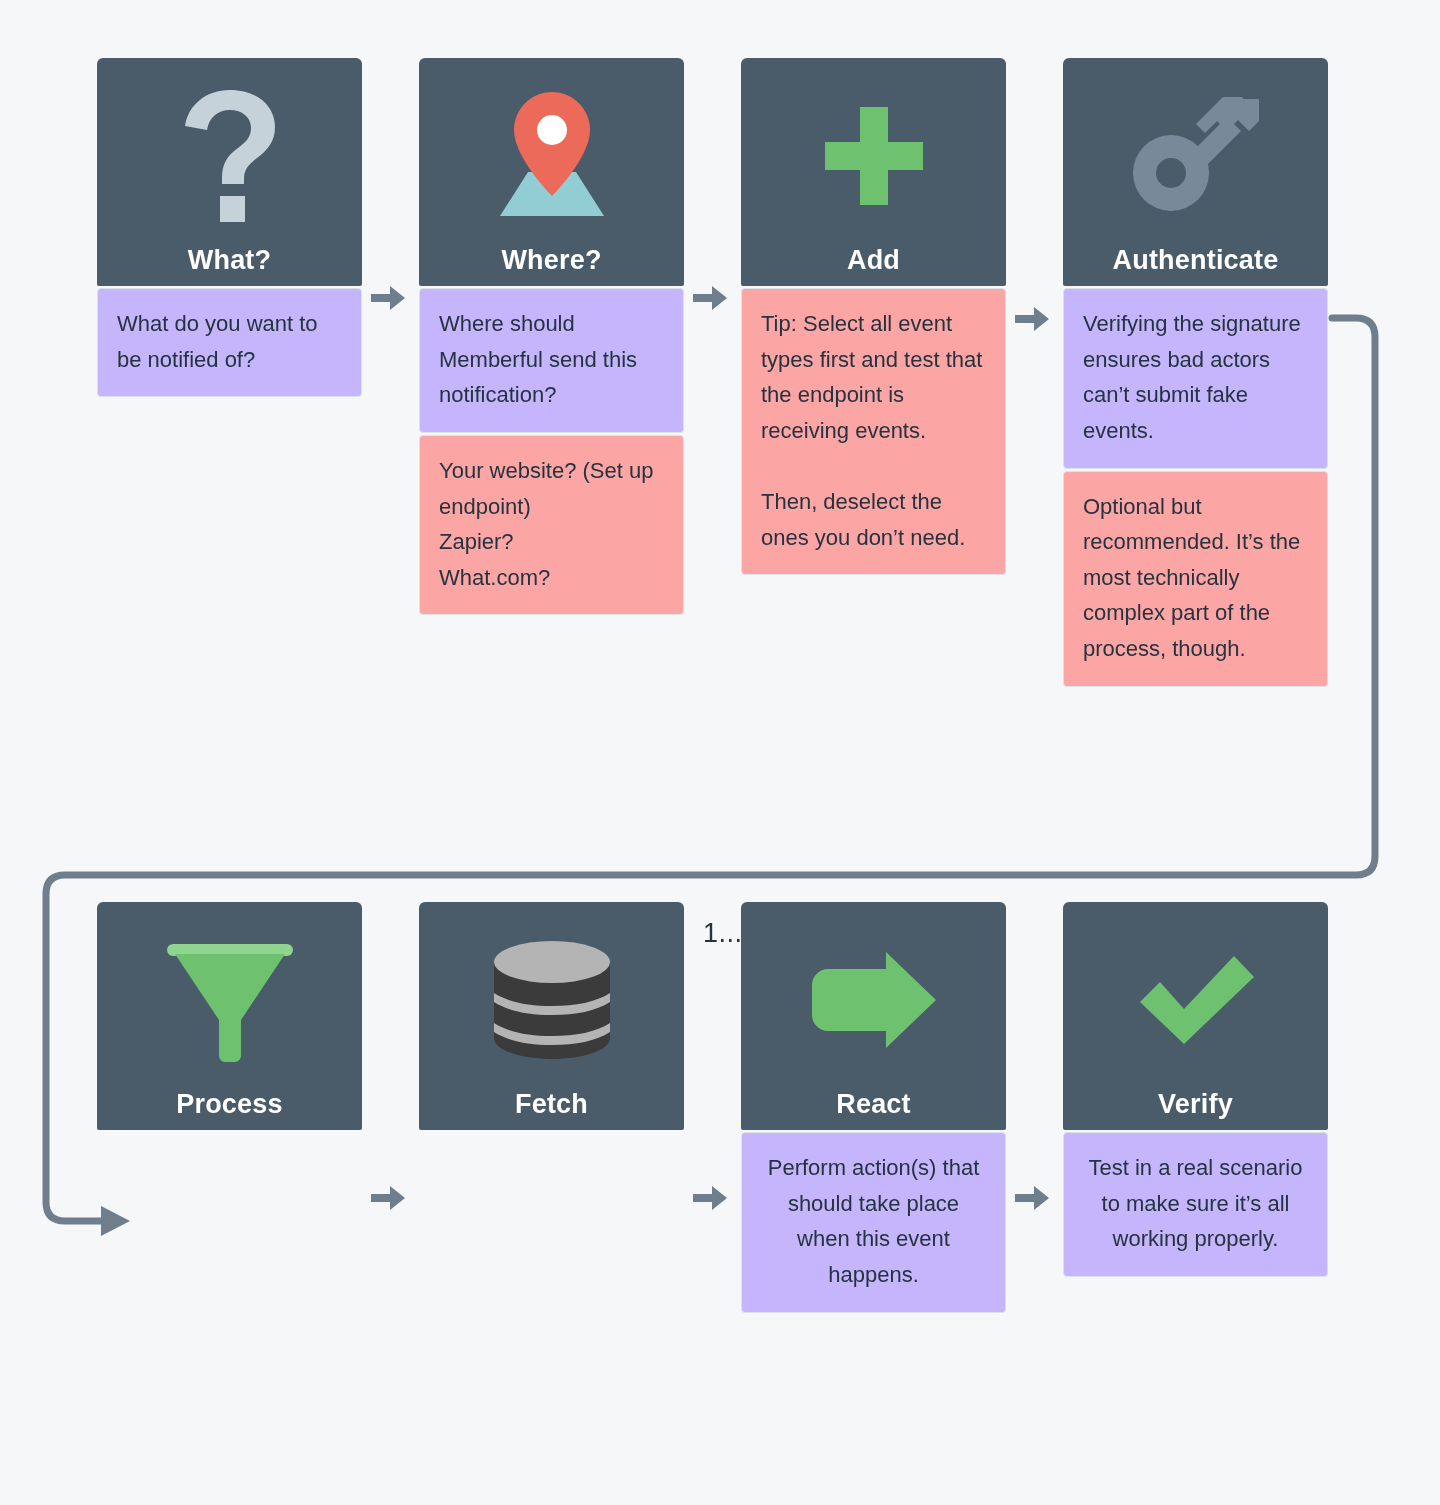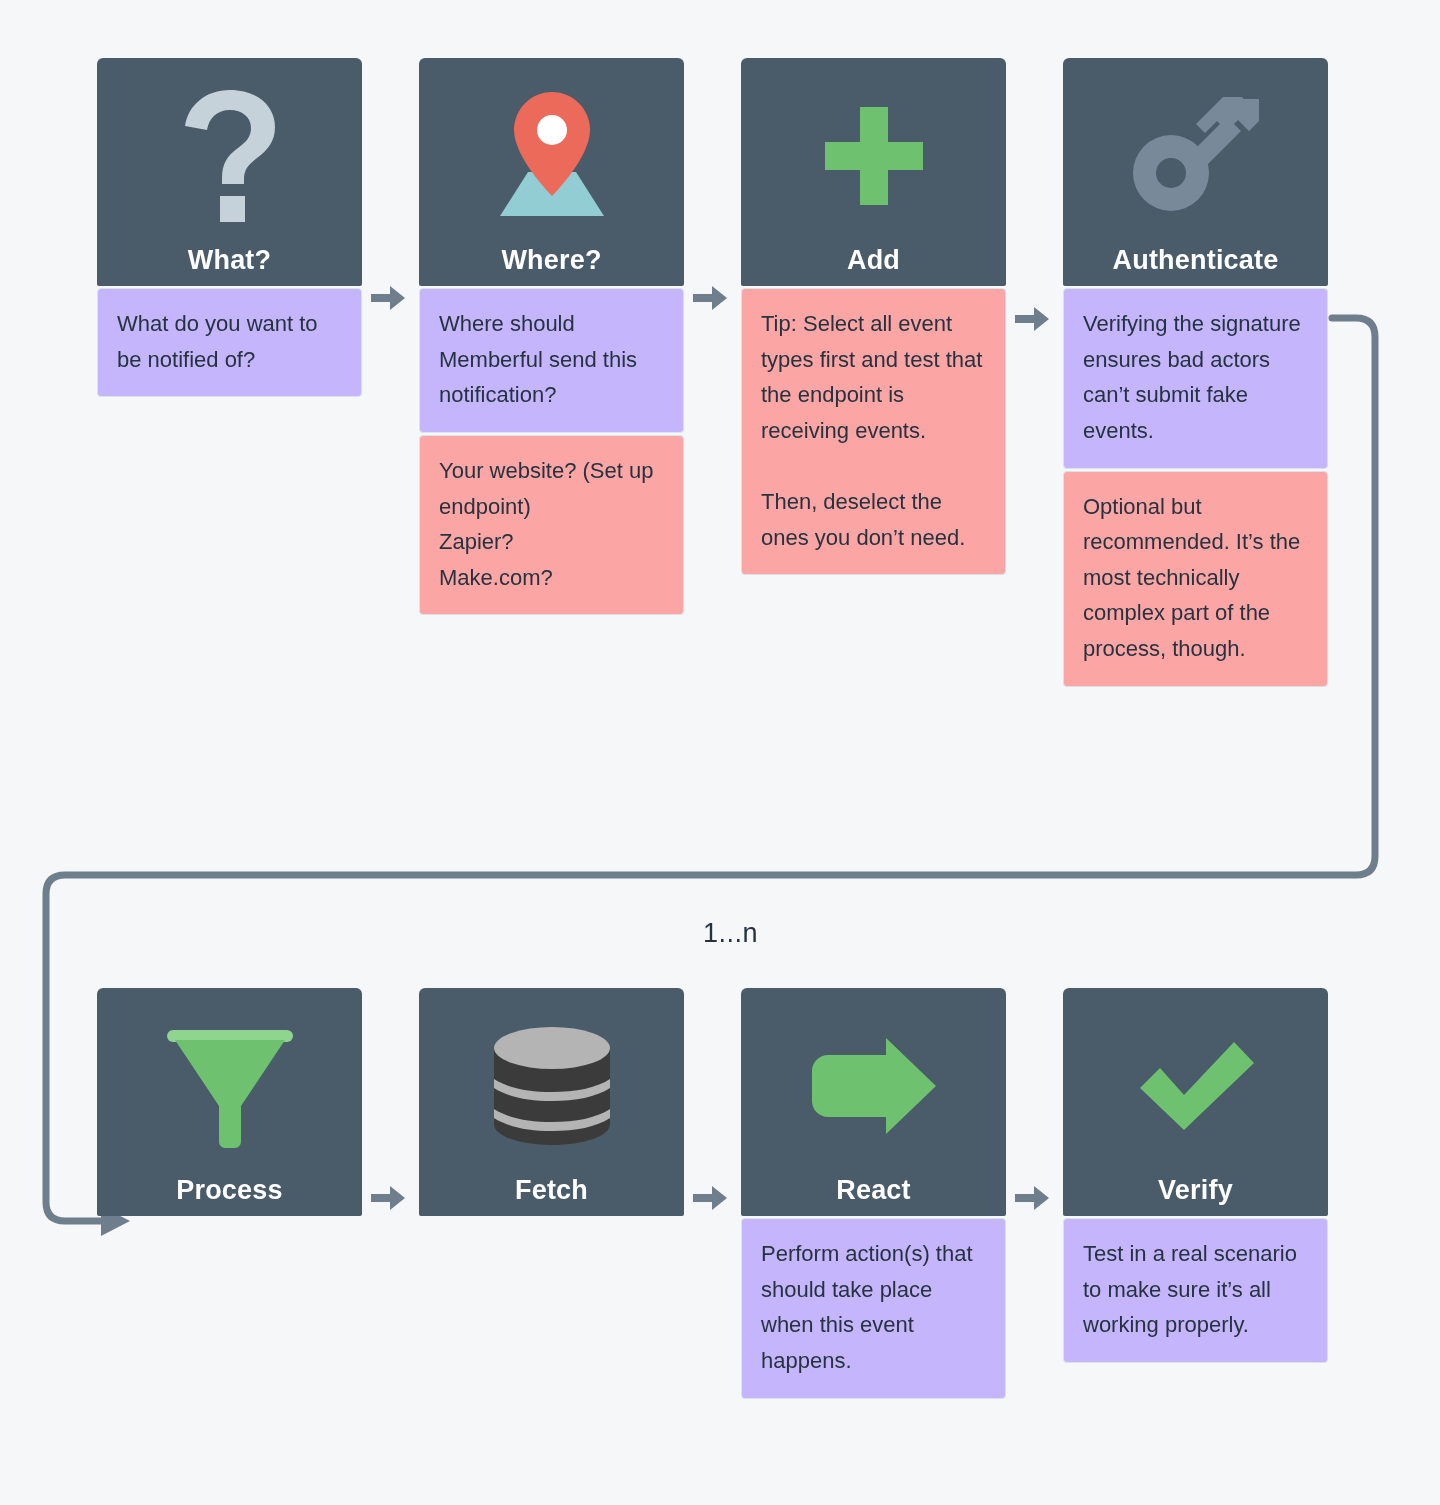--- a/index.html
+++ b/index.html
@@ -29,21 +29,21 @@
   .col {
     position: absolute;
     width: 265px;
   }
   .col-1 { left: 97px; }
   .col-2 { left: 419px; border-radius: 23px; }
   .col-3 { left: 741px; }
   .col-4 { left: 1063px; }
 
   .row-1 { top: 58px; }
-  .row-2 { top: 988px; }
+  .row-2 { top: 902px; text-align: center; }
 
   
   .tile {
     width: 265px;
     height: 228px;
     background: #4a5b69;
     border-radius: 6px 6px 2px 2px;
     box-sizing: border-box;
     display: flex;
     flex-direction: column;
@@ -150,21 +150,21 @@
           <polygon points="46,86 94,86 122,130 18,130" fill="#92cdd3"></polygon>
           <path d="M70 6C49 6 32 23 32 44c0 28 38 66 38 66s38-38 38-66c0-21-17-38-38-38z" fill="#ec6a5a"></path>
           <circle cx="70" cy="44" r="15" fill="#ffffff"></circle>
         </svg>
       </div>
       <div class="title">Where?</div>
     </div>
     <div class="body-box">Where should Memberful send this notification?</div>
     <div class="tip-box">Your website? (Set up endpoint)
 Zapier?
-Make.com?</div>
+What.com?</div>
   </div>
 
   <div class="col col-3 row-1">
     <div class="tile">
       <div class="glyph">
         <svg width="110" height="110" viewBox="0 0 110 110">
           <path d="M41 6h28v35h35v28H69v35H41V69H6V41h35z" fill="#6ec16e"></path>
         </svg>
       </div>
       <div class="title">Add</div>

